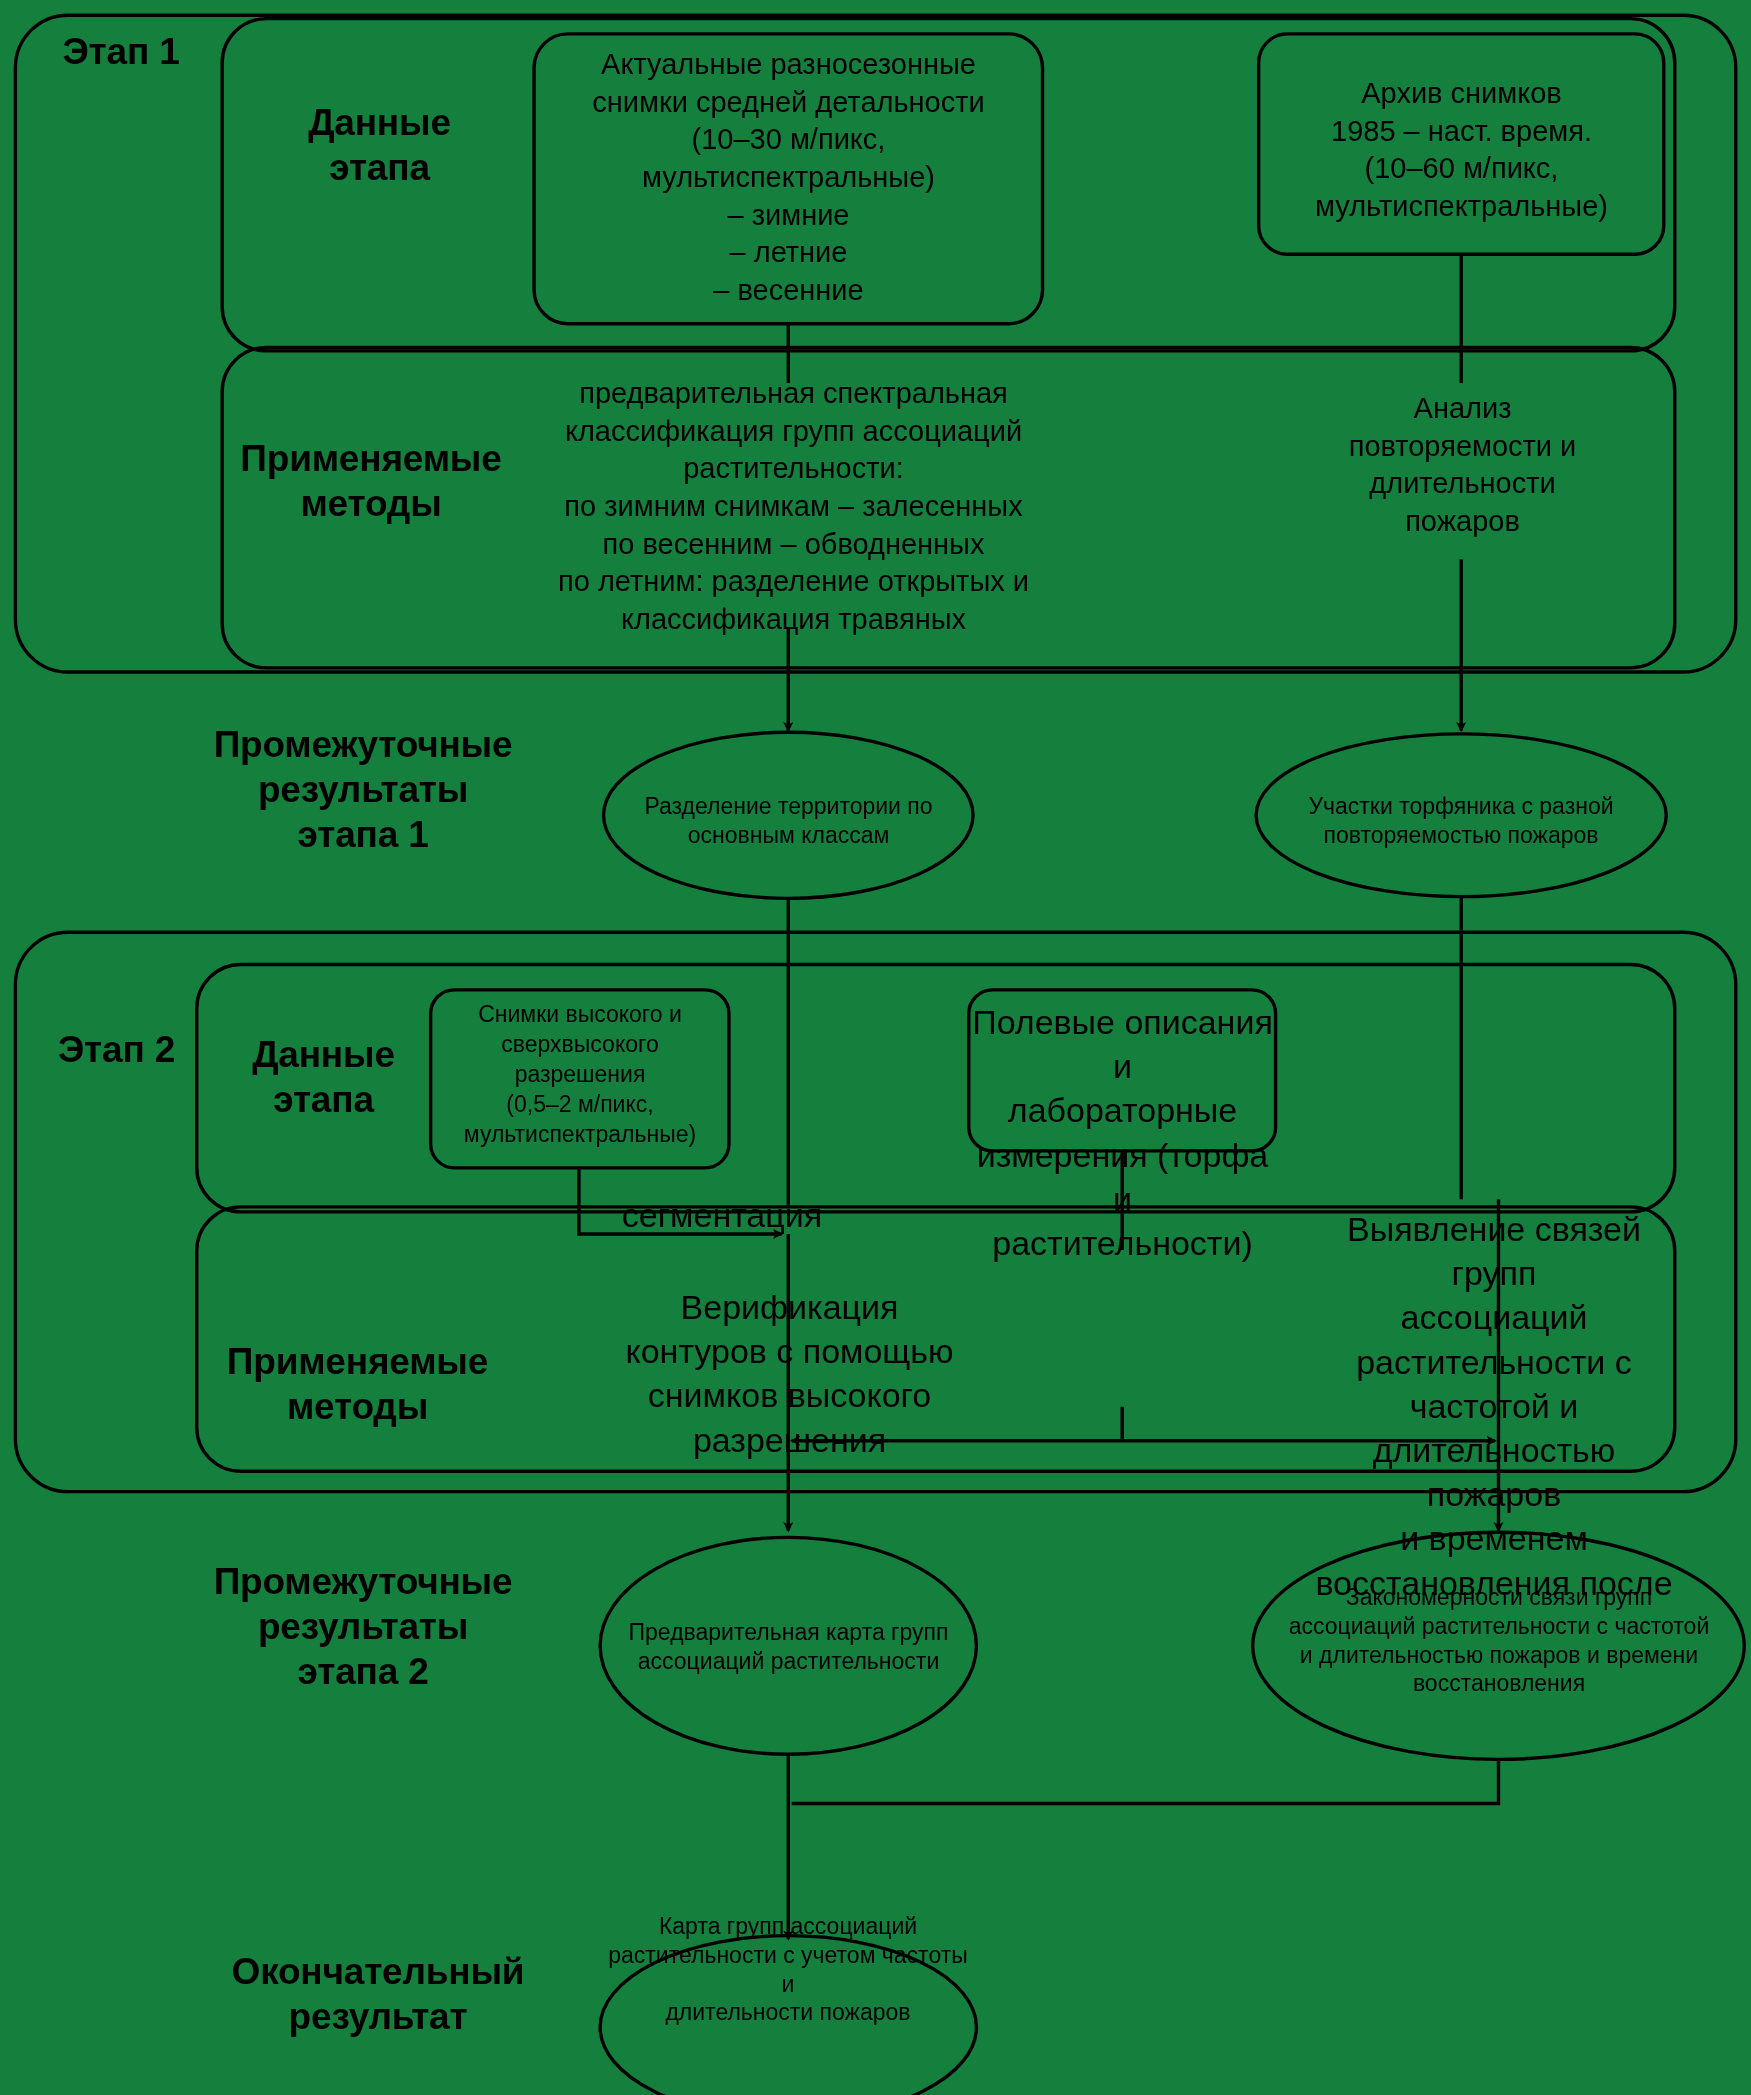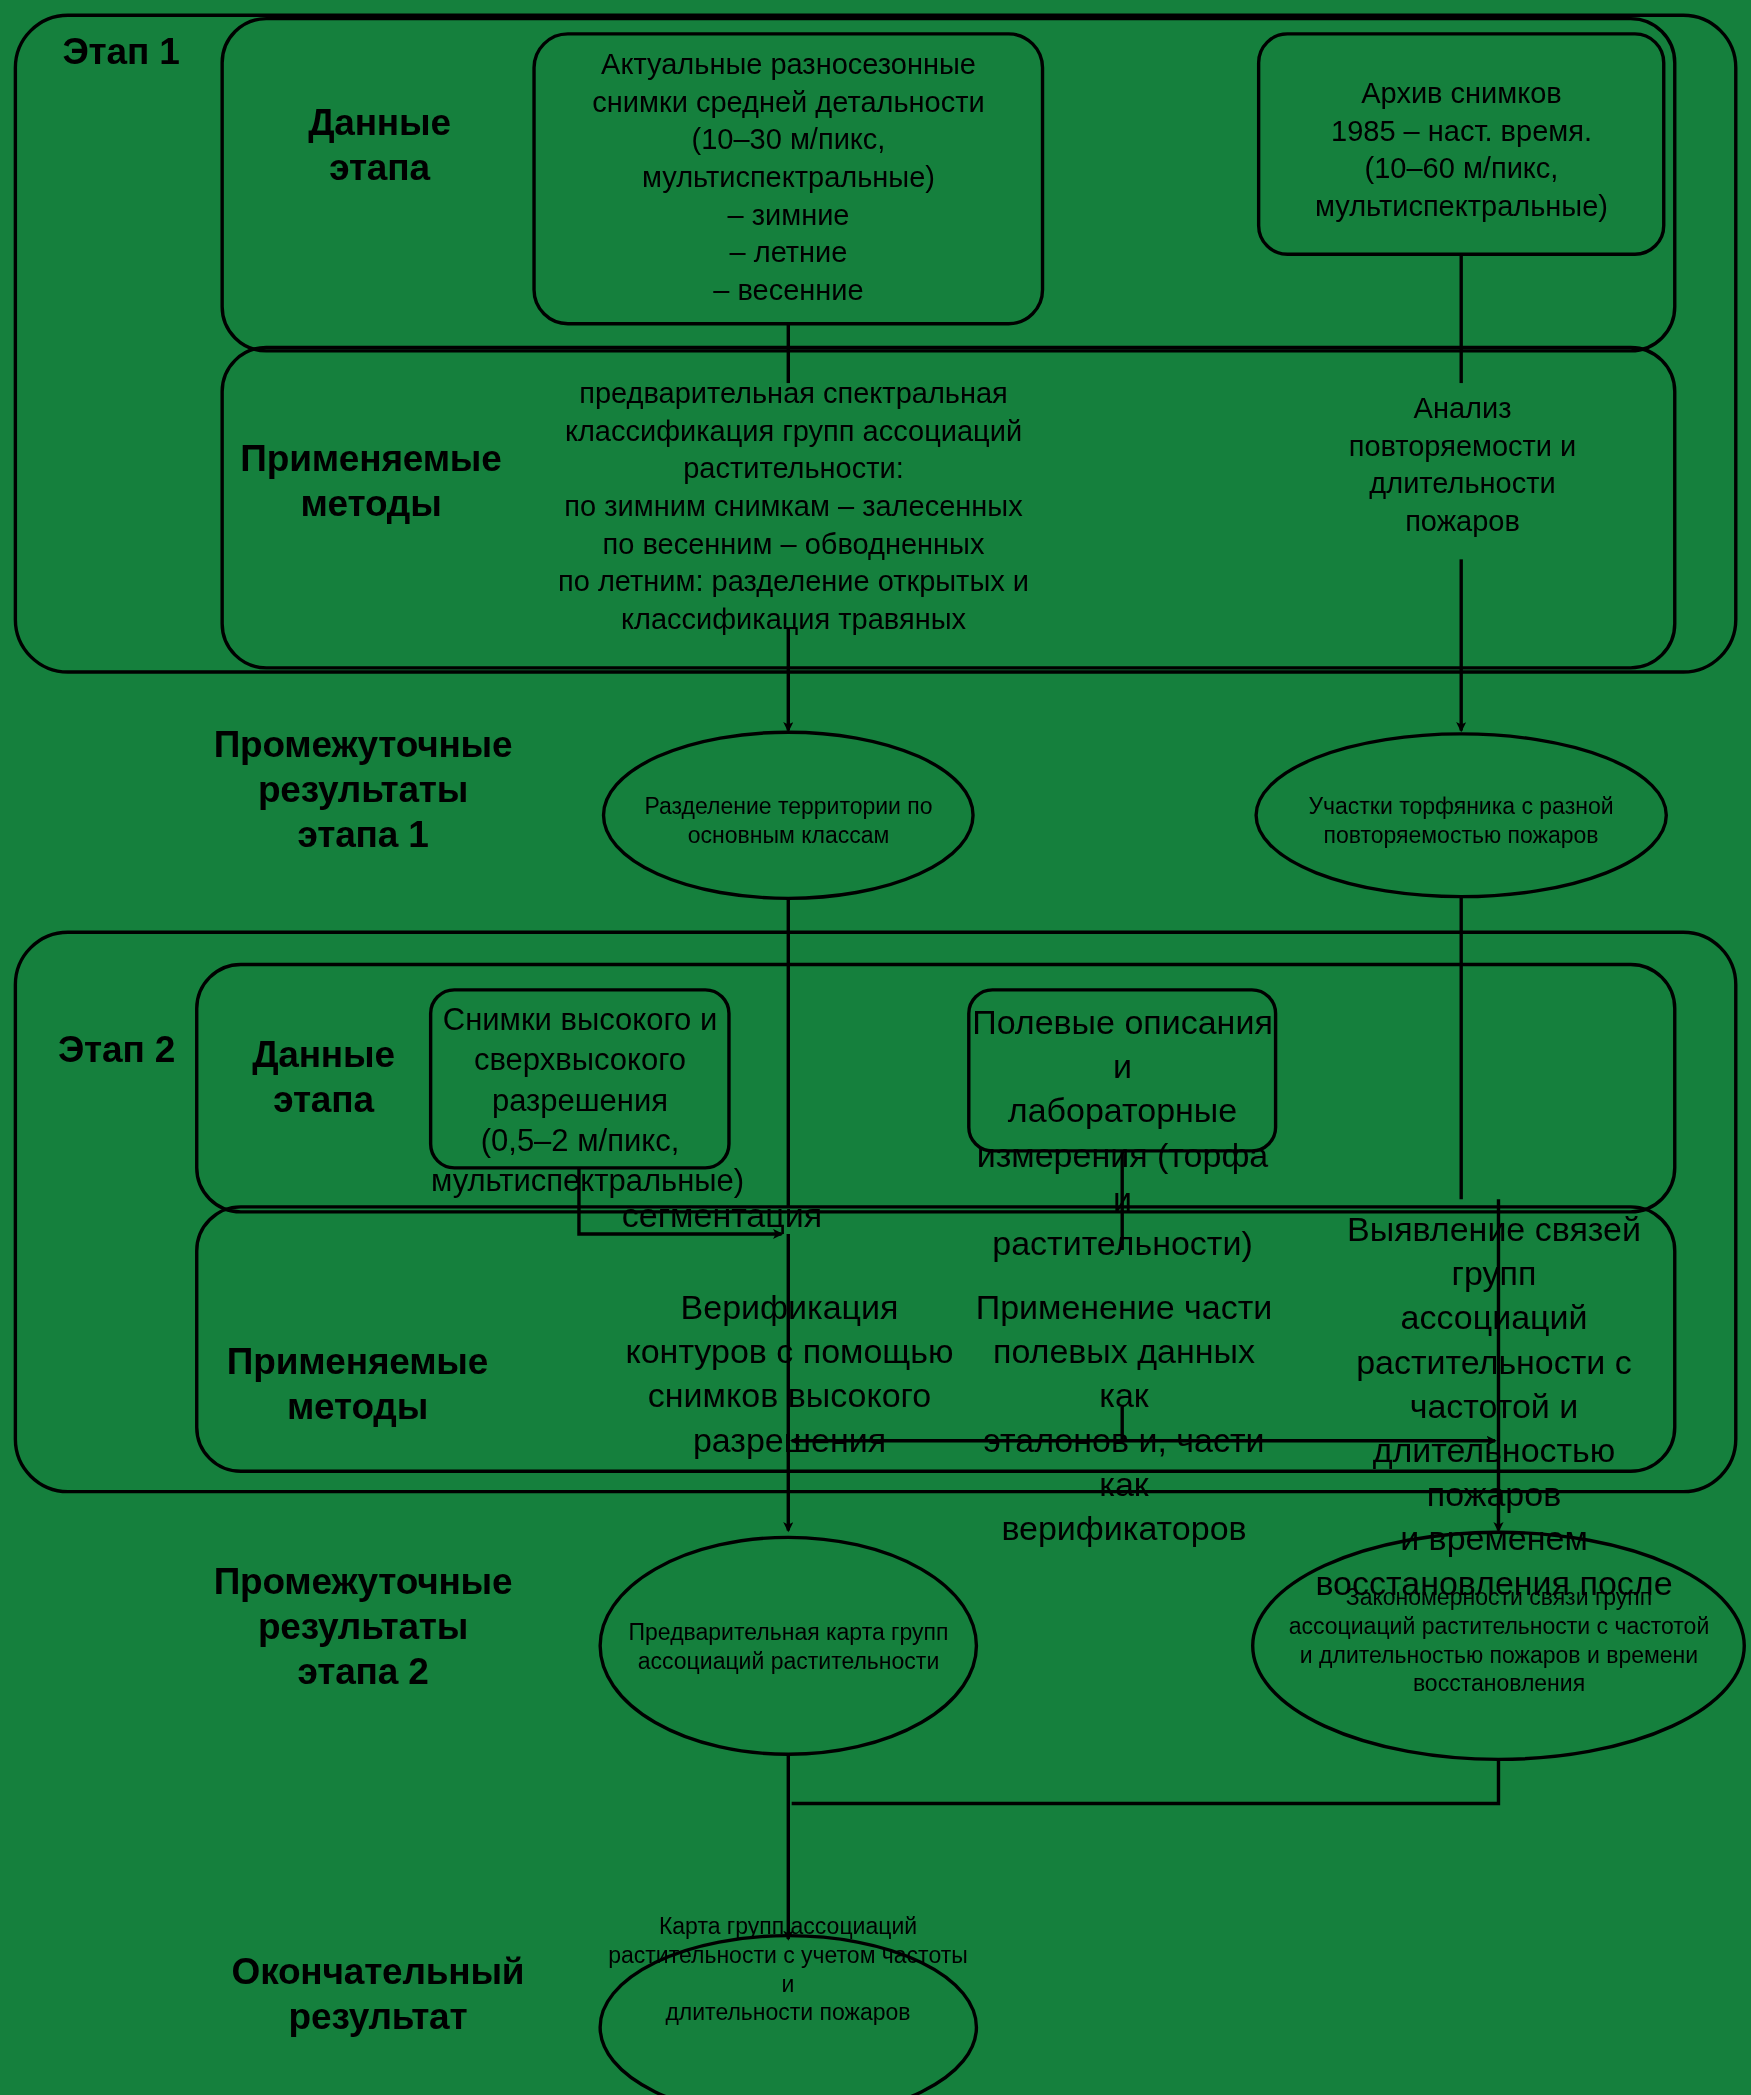--- a/index.html
+++ b/index.html
@@ -8,21 +8,21 @@
   svg{position:absolute;top:0;left:0;width:1752px;height:2095px;}
   .rb{fill:none;stroke:#000;stroke-width:4;}
   .ell{fill:none;stroke:#000;stroke-width:4;}
   .ln{stroke:#000;stroke-width:4;fill:none;}
   .lbl{position:absolute;font-weight:bold;text-align:center;color:#000;line-height:1.22;
        letter-spacing:-0.2px;}
   .txt{position:absolute;text-align:center;color:#000;line-height:1.30;}
   .big{font-size:37px;font-weight:bold;}
   .body-t{font-size:29px;}
   .body-s{font-size:34px;}
-  .body-xs{font-size:31px;}
+  .body-xs{font-size:23px;}
   .ellt{position:absolute;text-align:center;color:#000;line-height:1.25;font-size:23px;margin-top:8px;}
 </style>
 </head>
 <body>
 
 <div id="stage">
 
   <svg viewBox="0 0 2067 2472">
     <defs>
       <marker id="arr" markerWidth="14" markerHeight="14" refX="10" refY="6" orient="auto" markerUnits="userSpaceOnUse">
@@ -145,24 +145,20 @@
   <div class="txt body-s" style="left:616px; top:1193px; width:212px; text-align:center;">сегментация</div>
 
   <div class="lbl big" style="left:210px; top:1339px; width:295px; white-space:pre-line;">Применяемые
 методы</div>
 
   <div class="txt body-s" style="left:624px; top:1285px; width:331px; white-space:pre-line;">Верификация
 контуров с помощью
 снимков высокого
 разрешения</div>
 
-  <div class="txt body-s" style="left:973px; top:1285px; width:302px; white-space:pre-line;">Применение части
-полевых данных как
-эталонов и, части
-как верификаторов</div>
 
   <div class="txt body-s" style="left:1312px; top:1207px; width:364px; white-space:pre-line;">Выявление связей групп
 ассоциаций
 растительности с
 частотой и
 длительностью пожаров
 и временем
 восстановления после</div>
 
   <div class="lbl big" style="left:185px; top:1559px; width:356px; white-space:pre-line;">Промежуточные

